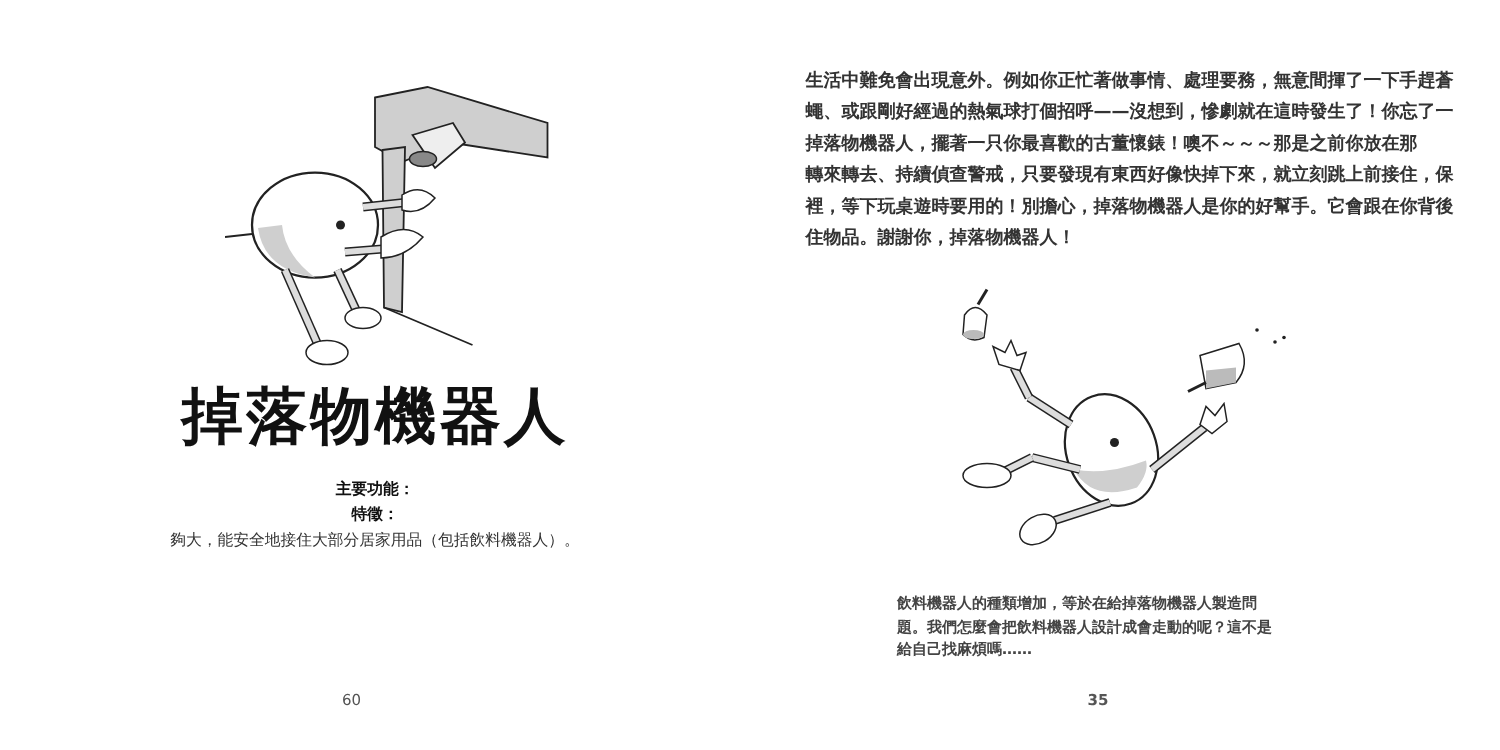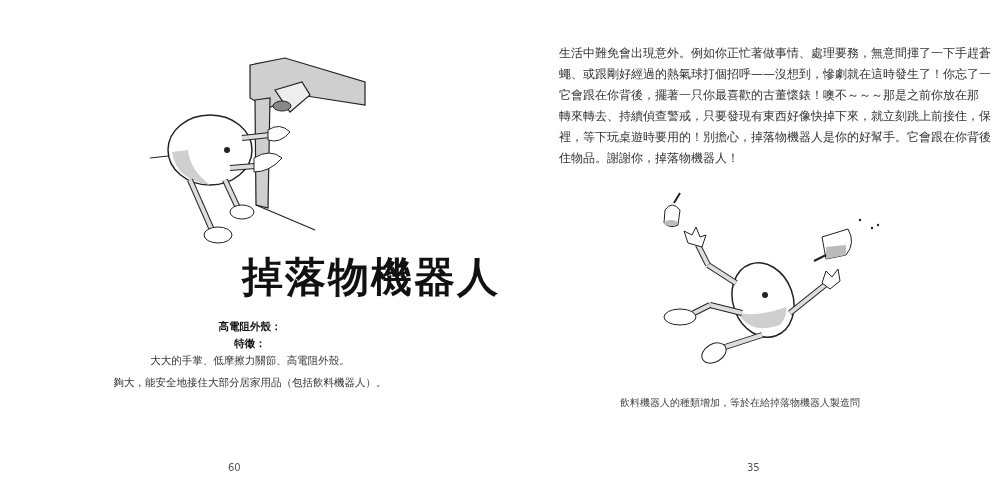--- a/index.html
+++ b/index.html
@@ -1,22 +1,22 @@
 <!DOCTYPE html>
 <html><head>
 <meta charset="utf-8">
 <style>
   html, body { margin: 0; padding: 0; background: #ffffff; }
   body { width: 1000px; height: 500px; position: relative; overflow: hidden;
          font-family: "DejaVu Sans", "Liberation Sans", sans-serif; color: #333; }
   .page { position: absolute; top: 0; height: 500px; width: 500px; }
   .page-left { left: 0; }
-  .page-right { left: 500px; }
+  .page-right { left: 478px; font-weight: bold; }
   .illus { position: absolute; }
-  .title { position: absolute; left: 0; width: 500px; top: 252px; text-align: right;
+  .title { position: absolute; left: 0; width: 500px; top: 252px; text-align: center;
            font-size: 41px; font-weight: bold; color: #111; letter-spacing: 2px; line-height: 50px; }
   .specs { position: absolute; left: 0; width: 500px; top: 318px; text-align: center; }
   .spec-h { font-size: 10.5px; font-weight: bold; color: #111; line-height: 17px; }
   .spec-v { font-size: 10.5px; color: #333; line-height: 17px; margin-bottom: 5px; }
   .folio { position: absolute; top: 462px; font-size: 10px; color: #555; }
   .para { position: absolute; left: 59px; top: 43px; width: 400px; font-size: 12px;
           line-height: 21px; color: #333; text-align: justify; }
   .para div { white-space: nowrap; }
   .caption { position: absolute; left: 120px; top: 395px; width: 260px; text-align: left;
              font-size: 10px; line-height: 15.5px; color: #444; }
@@ -52,34 +52,33 @@
     <line x1="40" y1="140" x2="62" y2="190" stroke="#ddd" stroke-width="4"></line>
     <line x1="75" y1="140" x2="88" y2="168" stroke="#222" stroke-width="6"></line>
     <line x1="75" y1="140" x2="88" y2="168" stroke="#ddd" stroke-width="4"></line>
     <ellipse cx="68" cy="195" rx="14" ry="8" fill="#fff" stroke="#222"></ellipse>
     <ellipse cx="92" cy="172" rx="12" ry="7" fill="#fff" stroke="#222"></ellipse>
   </svg>
 
   <div class="title">掉落物機器人</div>
 
   <div class="specs">
-    <div class="spec-h">高電阻外殼：</div>
+    <div class="spec-h">主要功能：</div>
     <div class="spec-h">特徵：</div>
-    <div class="spec-v">大大的手掌、低摩擦力關節、高電阻外殼。</div>
     <div class="spec-v">夠大，能安全地接住大部分居家用品（包括飲料機器人）。</div>
   </div>
 
   <div class="folio" style="left:228px">60</div>
 </div>
 
 <div class="page page-right">
   <div class="para">
     <div>生活中難免會出現意外。例如你正忙著做事情、處理要務，無意間揮了一下手趕蒼</div>
     <div>蠅、或跟剛好經過的熱氣球打個招呼——沒想到，慘劇就在這時發生了！你忘了一</div>
-    <div>它會跟在你背後，擺著一只你最喜歡的古董懷錶！噢不～～～那是之前你放在那</div>
+    <div>掉落物機器人，擺著一只你最喜歡的古董懷錶！噢不～～～那是之前你放在那</div>
     <div>轉來轉去、持續偵查警戒，只要發現有東西好像快掉下來，就立刻跳上前接住，保</div>
     <div>裡，等下玩桌遊時要用的！別擔心，掉落物機器人是你的好幫手。它會跟在你背後</div>
     <div>住物品。謝謝你，掉落物機器人！</div>
   </div>
 
   <svg class="illus" style="left:150px;top:185px" width="240" height="190" viewBox="0 0 240 190">
 
     <g>
       <path d="M15,25 Q22,15 30,25 L28,40 Q20,44 14,38 Z" fill="#fff" stroke="#222"></path>
       <ellipse cx="21" cy="38" rx="7" ry="3" fill="#bbb"></ellipse>
@@ -113,16 +112,18 @@
     <line x1="60" y1="120" x2="40" y2="130" stroke="#222" stroke-width="6"></line>
     <line x1="60" y1="120" x2="40" y2="130" stroke="#ddd" stroke-width="4"></line>
     <ellipse cx="30" cy="132" rx="16" ry="8" fill="#fff" stroke="#222"></ellipse>
     <line x1="112" y1="150" x2="75" y2="162" stroke="#222" stroke-width="6"></line>
     <line x1="112" y1="150" x2="75" y2="162" stroke="#ddd" stroke-width="4"></line>
     <ellipse cx="64" cy="168" rx="13" ry="9" transform="rotate(-30 64 168)" fill="#fff" stroke="#222"></ellipse>
   </svg>
 
   <div class="caption">
     <div>飲料機器人的種類增加，等於在給掉落物機器人製造問</div>
+    <div>題。我們怎麼會把飲料機器人設計成會走動的呢？這不是</div>
+    <div>給自己找麻煩嗎……</div>
   </div>
 
   <div class="folio" style="left:247px">35</div>
 </div>
 
 </body></html>

